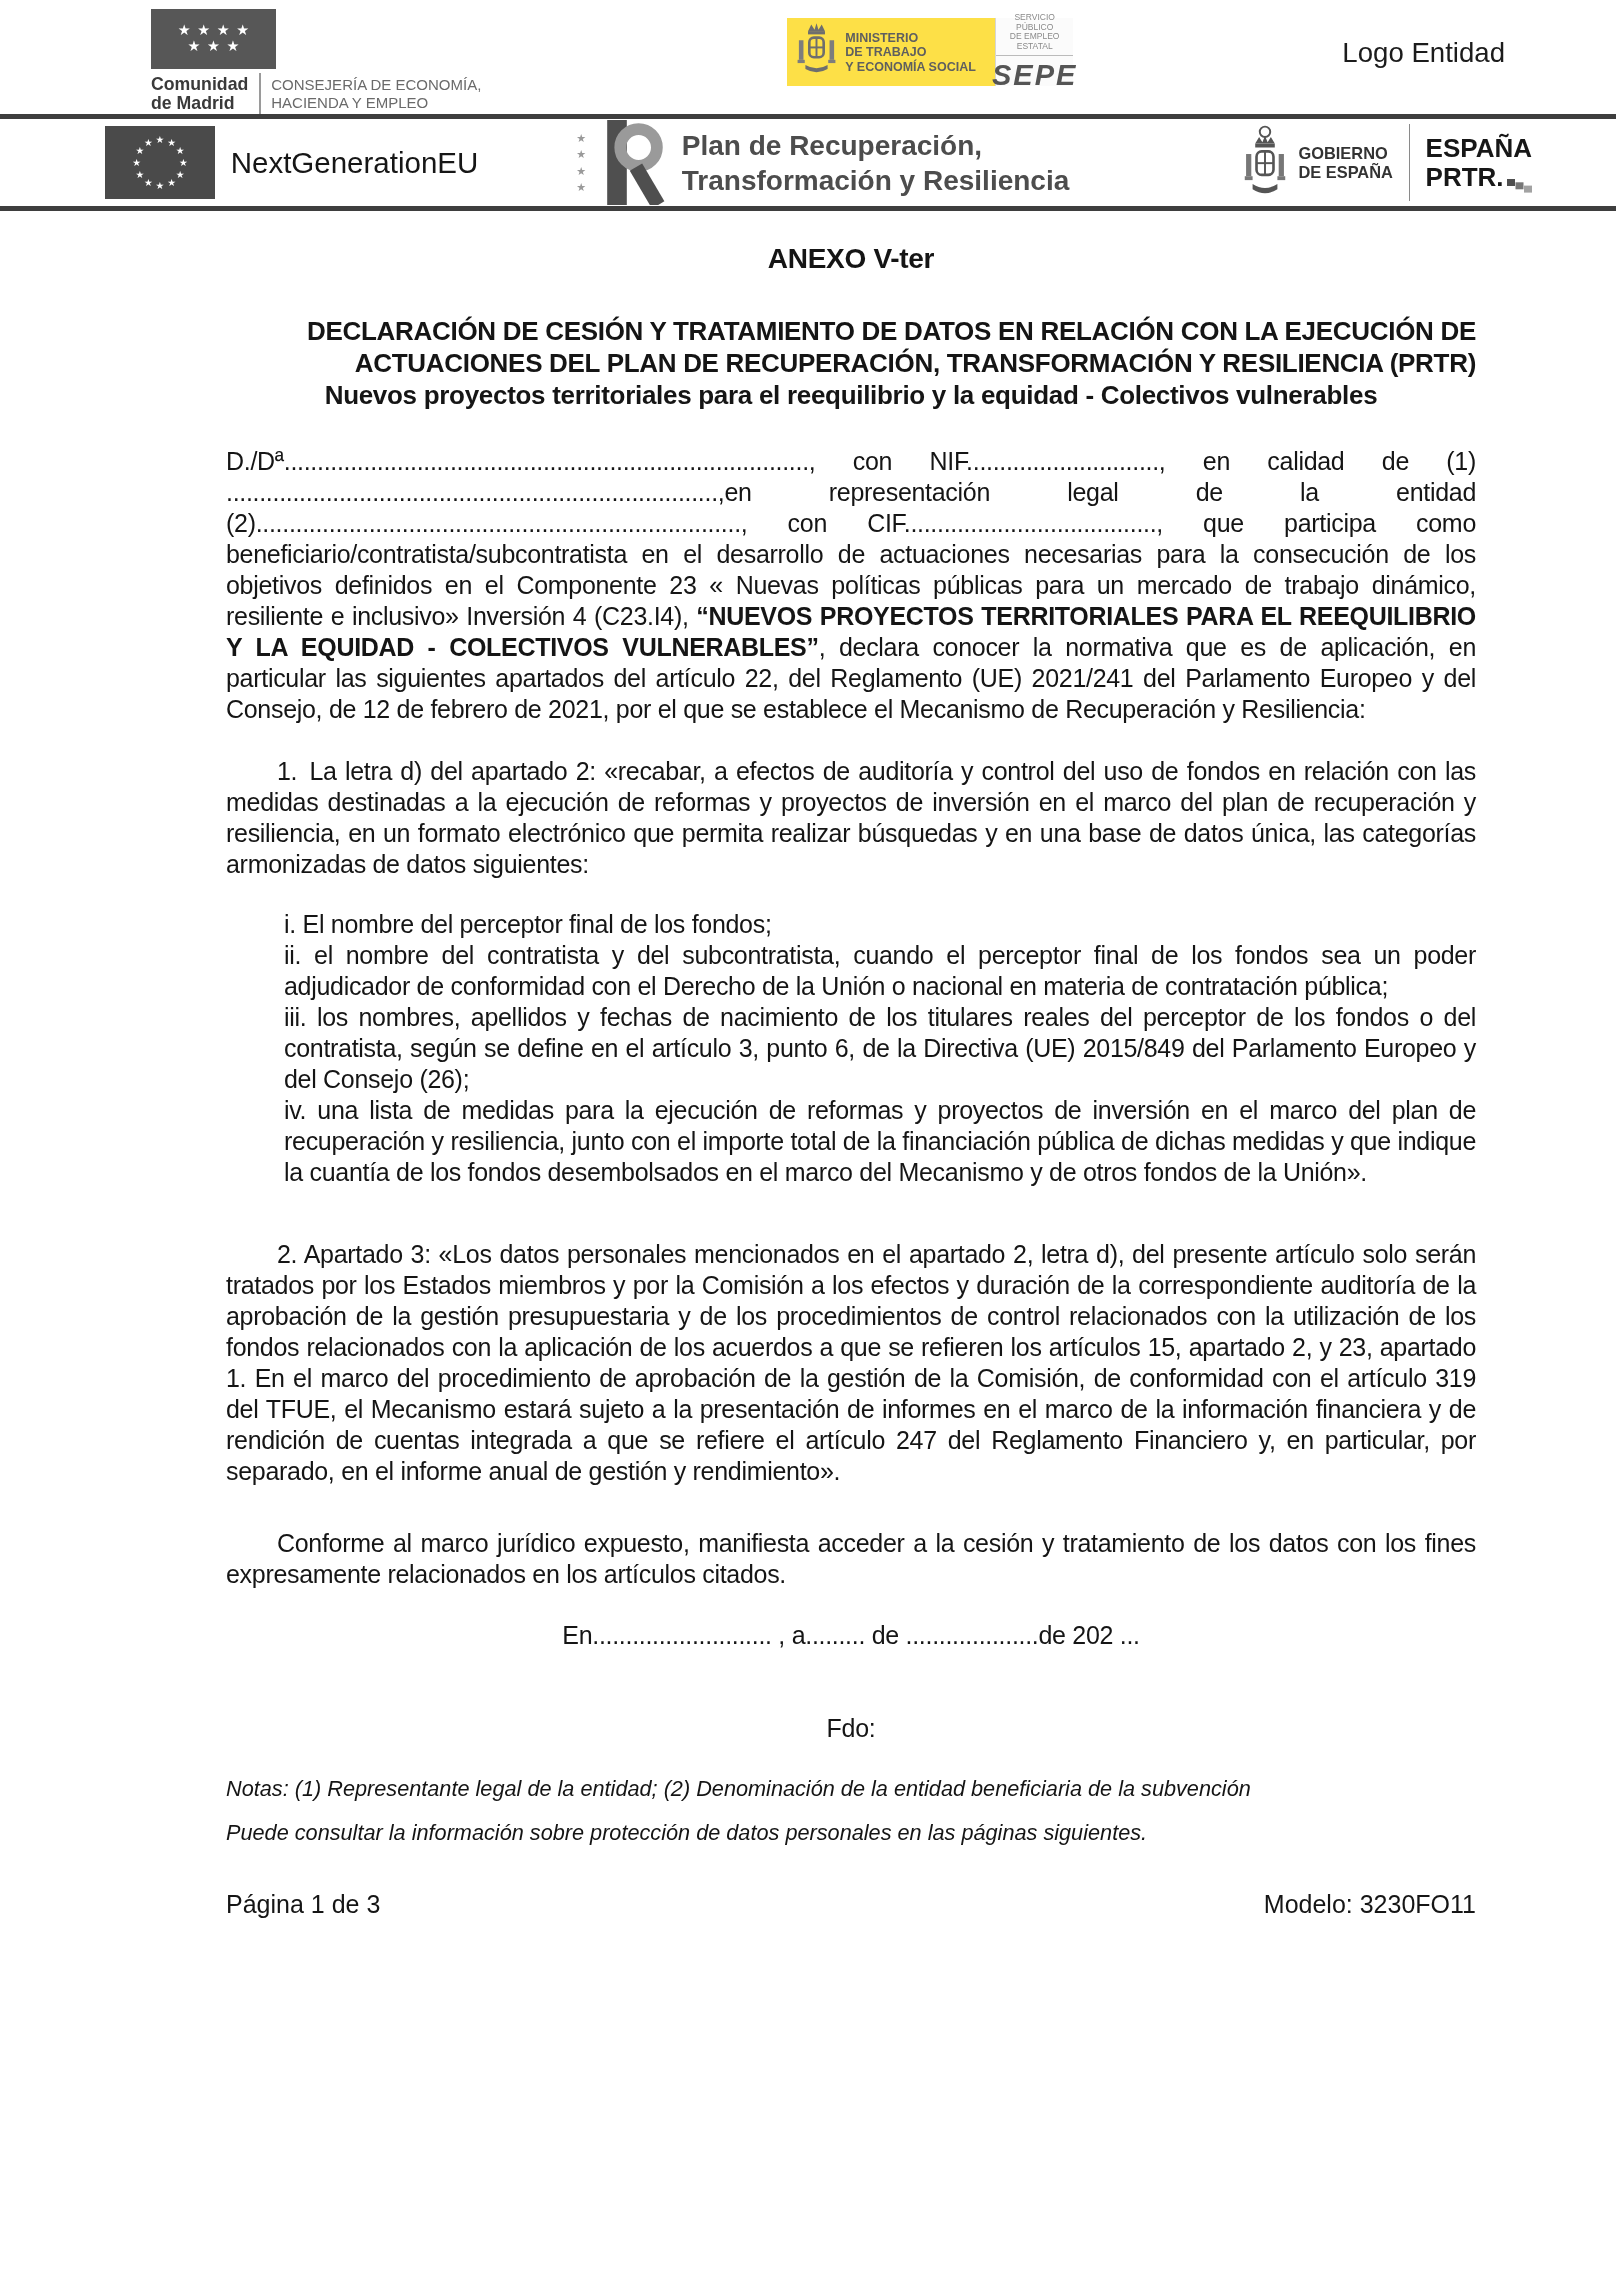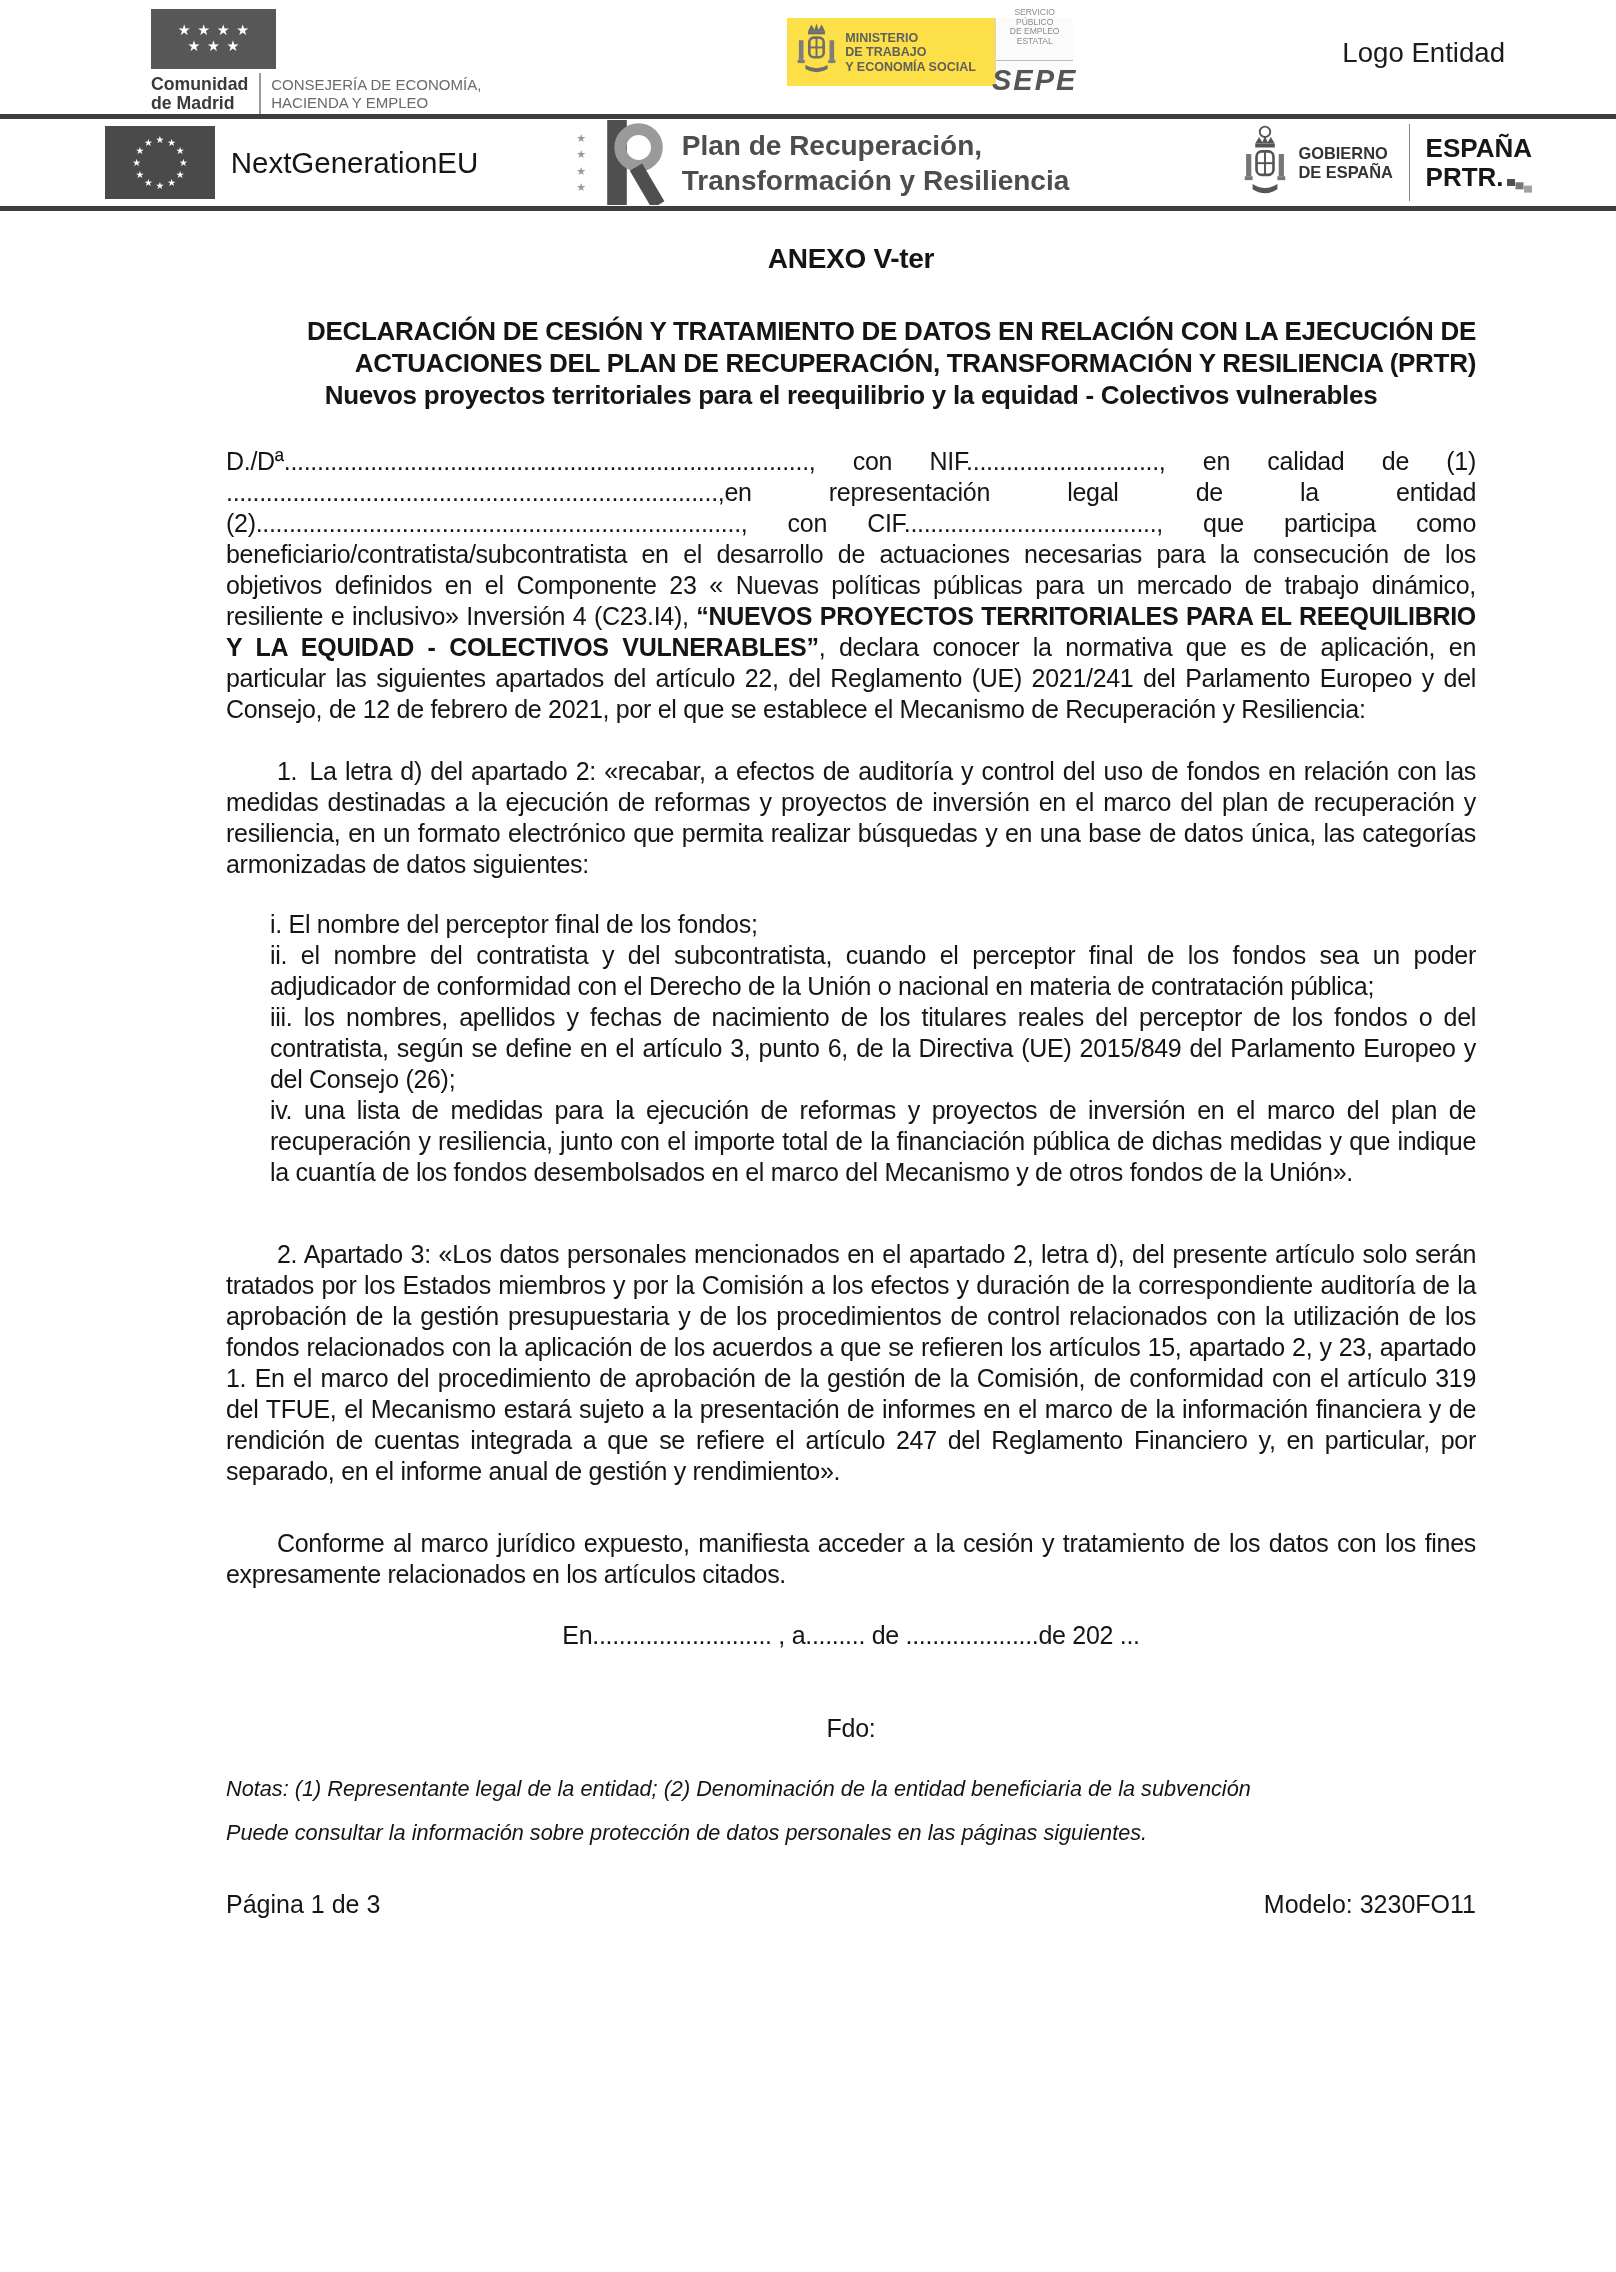--- a/index.html
+++ b/index.html
@@ -15,21 +15,21 @@
   .madrid-bottom{display:flex;align-items:center;margin-top:3.9px;}
   .madrid-name{font-weight:bold;font-size:17.7px;line-height:19px;color:#3a3a3a;}
   .madrid-divider{width:2px;height:41px;background:#9a9a9a;margin:0 10.5px;}
   .madrid-dept{font-size:15px;line-height:17.7px;color:#6a6a6a;}
   .ministerio{display:flex;width:286px;height:68px;margin-top:9.2px;}
   .min-left{background:#fde047;flex:1;display:flex;align-items:center;padding:0 9.2px;gap:7.9px;}
   .min-text{font-weight:bold;font-size:12.5px;line-height:14.4px;color:#5f5f5f;}
   .sepe{width:77px;background:#fbfbfb;border-left:1.3px solid #d5d5d5;display:flex;
         flex-direction:column;align-items:center;justify-content:center;}
   .sepe-small{font-size:8.5px;line-height:9.8px;color:#8a8a8a;text-align:center;
-              border-bottom:0.7px solid #bbb;padding-bottom:13px;margin-bottom:3px;}
+              border-bottom:0.7px solid #bbb;padding-bottom:3px;margin-bottom:3px;}
   .sepe-big{font-size:29px;font-weight:bold;color:#555;letter-spacing:2px;font-style:italic;}
   .logo-entidad{font-size:27.6px;color:#1c1c1c;margin-top:27.6px;}
   
   .banner{margin-top:14.4px;border-top:5.9px solid #3e3e3e;border-bottom:5.9px solid #3e3e3e;
           height:87px;}
   .banner-inner{display:flex;align-items:center;height:100%;padding:0 85px 0 105px;
                 box-sizing:border-box;}
   .eu-group{display:flex;align-items:center;gap:15.7px;}
   .eu-flag{width:110px;height:73px;background:#4a4a4a;flex:none;}
   .eu-text{font-size:29.5px;line-height:37px;color:#161616;}
@@ -43,21 +43,21 @@
   .stairs{display:inline-block;width:7.2px;height:7.2px;background:#4f4f4f;vertical-align:baseline;
           box-shadow:8.5px 3.3px 0 #777, 17px 6.6px 0 #a2a2a2;margin-left:3.9px;}
   
   .content{margin:0 141px 0 226px;font-size:25px;line-height:31px;letter-spacing:-0.3px;
            text-align:justify;color:#151515;}
   .annex-title{margin-top:31.5px;text-align:center;font-weight:bold;font-size:28px;}
   .doc-title{margin-top:41px;text-align:right;font-weight:bold;font-size:26px;line-height:32px;}
   .doc-subtitle{text-align:center;font-weight:bold;font-size:26px;line-height:32px;}
   .para-intro{margin-top:35px;}
   .item-num{margin-top:31.5px;text-indent:51px;}
-  .subitems{margin-top:29px;margin-left:44px;}
+  .subitems{margin-top:29px;margin-left:58px;}
   .item2{margin-top:51px;text-indent:51px;}
   .closing{margin-top:41px;text-indent:51px;}
   .date-line{margin-top:30px;text-align:center;text-indent:0;}
   .signature{margin-top:62px;text-align:center;}
   .notes{margin-top:31.5px;font-style:italic;font-size:21.7px;line-height:26px;text-align:left;
          letter-spacing:0;}
   .note2{margin-top:18.4px;}
   .footer{display:flex;justify-content:space-between;margin-top:43px;font-size:25px;
           letter-spacing:0;}
   

